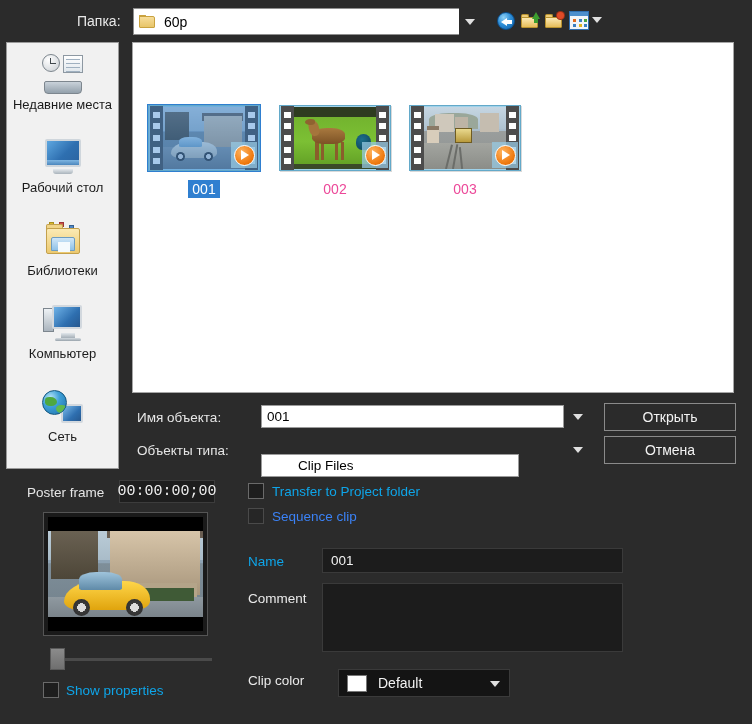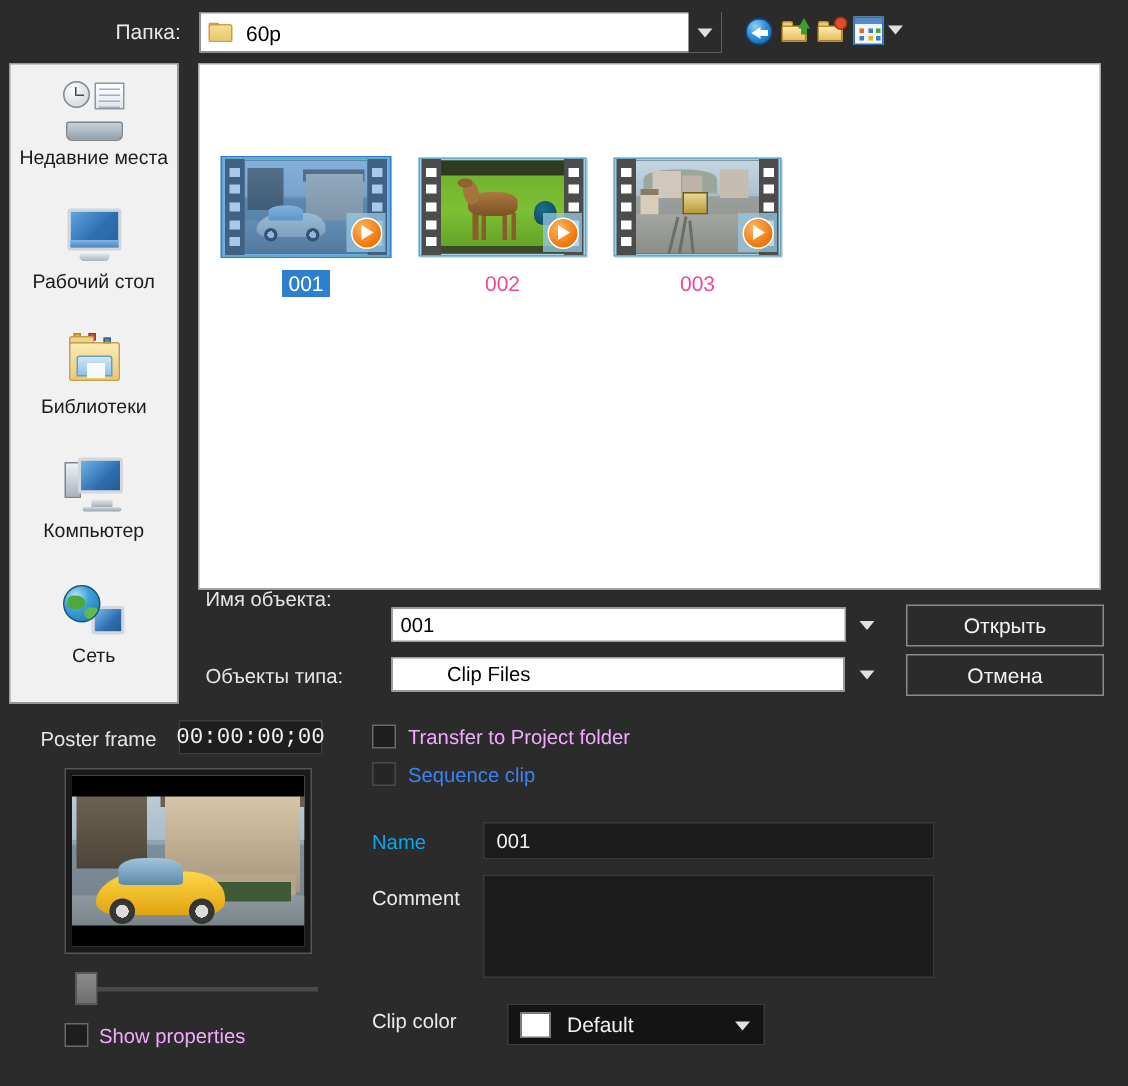--- a/index.html
+++ b/index.html
@@ -368,31 +368,31 @@
   .sc-street .ground {position:absolute; left:0; right:0; bottom:0; height:42%; background:linear-gradient(#a3a5a0,#8b8d88);}
   .sc-street .rail1,.sc-street .rail2 {
     position:absolute; bottom:0; width:2px; height:40%; background:#6b6d69; transform-origin: bottom center;
   }
   .sc-street .rail1{left:26%; transform: rotate(14deg);}
   .sc-street .rail2{left:34%; transform: rotate(10deg);}
   .sc-street .rail3{position:absolute; bottom:0; left:44%; width:2px; height:36%; background:#6b6d69; transform:rotate(-6deg);}
 
   
   .form-label { position: absolute; font-size: 13.5px; color: #e6e6e6; }
-  #lbl-objname { left: 137px; top: 392px; }
+  #lbl-objname { left: 137px; top: 410px; }
   #lbl-objtype { left: 137px; top: 443px; }
 
   .combo {
     position: absolute; height: 23px; background: #ffffff;
     border: 1px solid #9b9b9b; box-sizing: border-box;
     display: flex; align-items: center; padding-left: 5px;
     font-size: 13.5px; color: #000;
   }
   #combo-objname { left: 261px; top: 405px; width: 303px; }
-  #combo-objtype { left: 261px; top: 438px; width: 302px; padding-left: 36px; }
+  #combo-objtype { left: 261px; top: 454px; width: 258px; padding-left: 36px; }
   .combo-arrow {
     position: absolute; width: 24px; height: 23px; background: #2b2b2b;
     display: flex; align-items: center; justify-content: center;
   }
   #arrow-objname { left: 566px; top: 405px; }
   #arrow-objtype { left: 566px; top: 438px; }
 
   .dlg-btn {
     position: absolute; width: 132px; height: 28px;
     background: #2b2b2b; border: 1px solid #8a8a8a; box-sizing: border-box;
@@ -430,21 +430,21 @@
   #poster-slider .thumb {
     position: absolute; left: 0; top: 0; width: 15px; height: 22px;
     background: linear-gradient(#8b8b8b, #6f6f6f); border: 1px solid #5a5a5a; box-sizing: border-box;
   }
 
   .chk {
     position: absolute; width: 16px; height: 16px;
     background: #1e1e1e; border: 1px solid #6a6a6a; box-sizing: border-box;
   }
   .chk.disabled { background: #262626; border-color: #4a4a4a; }
-  .chk-label { position: absolute; font-size: 13.5px; color: #f0abfc; }
+  .chk-label { position: absolute; font-size: 13.5px; color: #0ea5e9; }
   .chk-label.disabled { color: #3b82f6; }
 
   #chk-showprops { left: 43px; top: 682px; }
   #lbl-showprops { left: 66px; top: 683px; }
 
   
   #chk-transfer { left: 248px; top: 483px; }
   #lbl-transfer { left: 272px; top: 484px; }
   #chk-sequence { left: 248px; top: 508px; }
   #lbl-sequence { left: 272px; top: 509px; }

